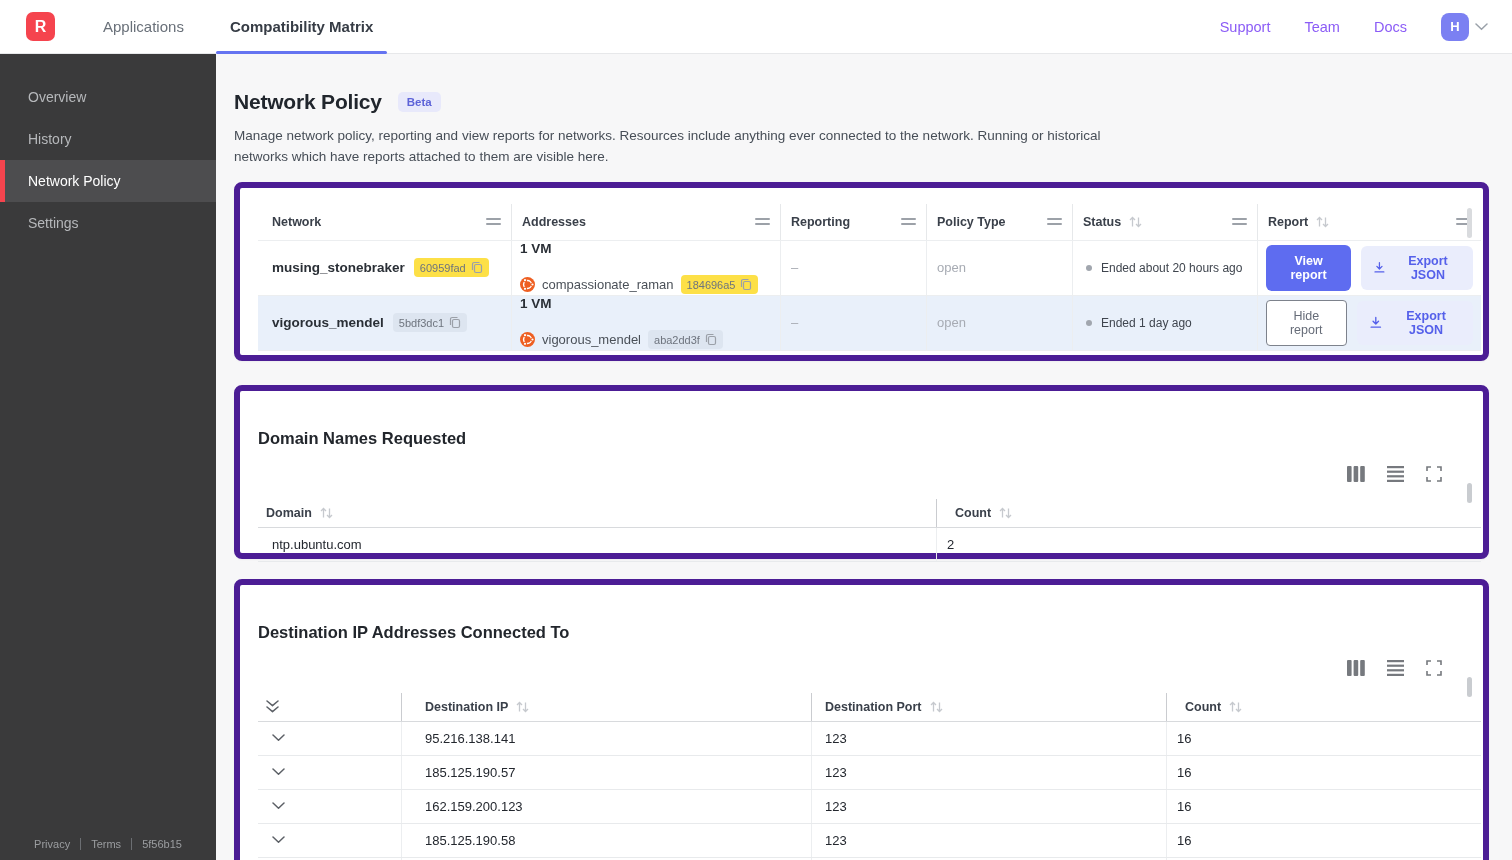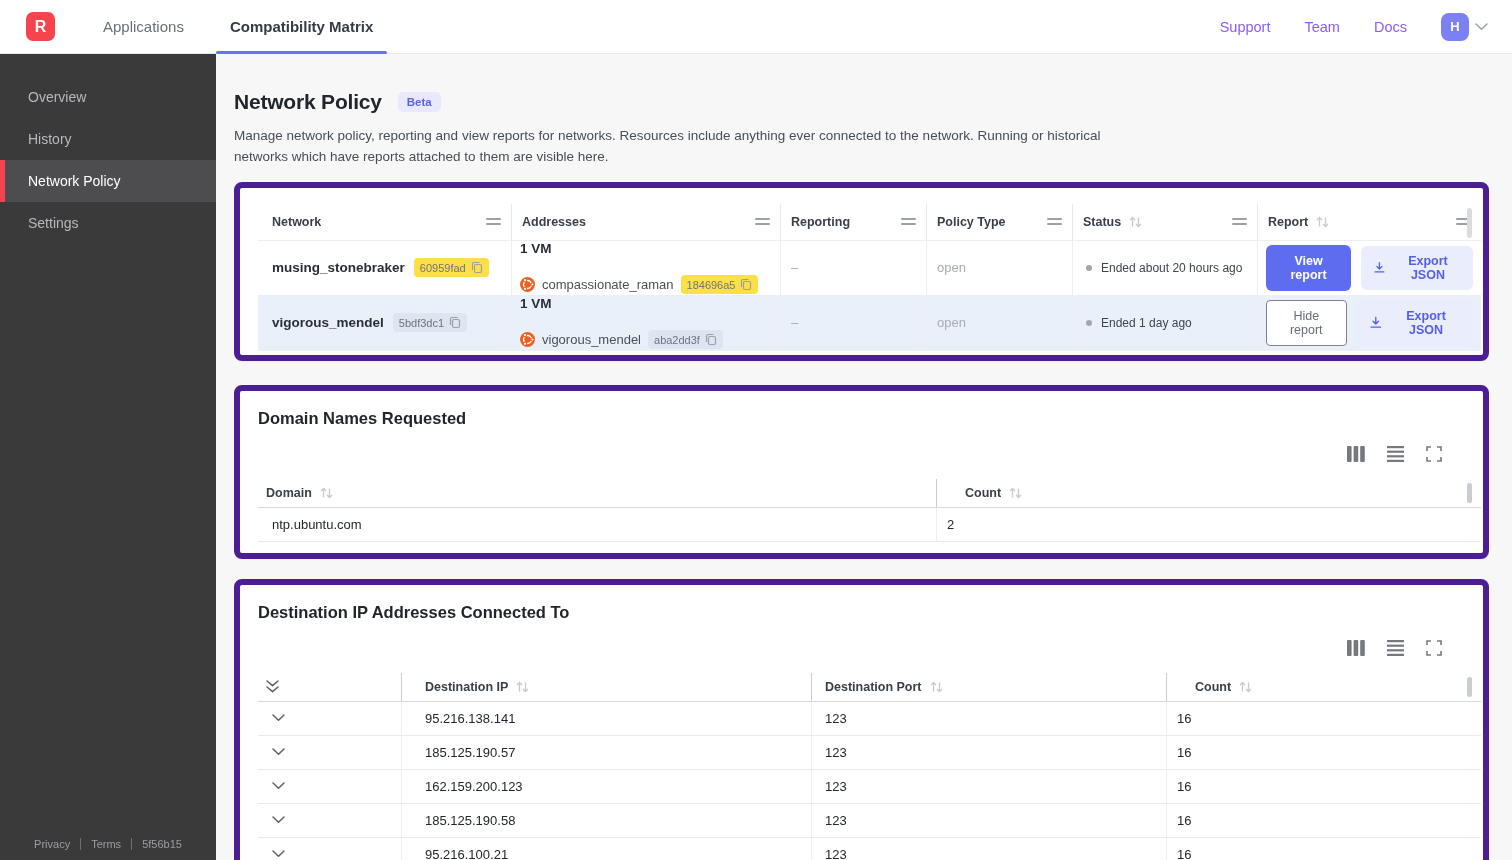--- a/index.html
+++ b/index.html
@@ -76,21 +76,21 @@
   }
   .page-desc { margin-top:11px; font-size:13.5px; line-height:1.58; color:#474e57; width:890px; }
 
   .card {
     background:#fff; border:6px solid #4c1d95; border-radius:8px;
     box-shadow:0 1px 2px rgba(20,24,40,.04); width:1255px; position:relative;
   }
   .card1 { margin-top:14px; height:179px; padding:16px 17px 0 18px; }
   .card2 { margin-top:24px; height:174px; padding:18px 17px 0 18px; }
   .card3 { margin-top:20px; height:330px; padding:18px 17px 0 18px; }
-  .card-title { font-size:16.5px; font-weight:bold; color:#22262c; }
+  .card-title { font-size:16.5px; font-weight:bold; color:#22262c;margin-top:20px; }
 
   
   .vthumb { position:absolute; right:11px; width:5px; border-radius:3px; background:#d9dbde; }
   .card1 .vthumb { top:20px; height:30px; }
   .card2 .vthumb { top:92px; height:20px; background:#c9ccd0; }
   .card3 .vthumb { top:92px; height:20px; background:#c9ccd0; }
 
   
   .nt { width:1223px; }
   .nt-header, .nt-row { display:grid; grid-template-columns:254px 269px 146px 146px 185px 223px; }
@@ -137,21 +137,21 @@
   
   .toolbar { display:flex; justify-content:flex-end; align-items:center; gap:22px; margin-top:17px; height:18px; padding-right:24px; }
   .toolbar .tbtn { cursor:pointer; display:flex; }
 
   .dt { width:1223px; margin-top:16px; }
   .dt-header, .dt-row { display:grid; }
   .dom-grid { grid-template-columns:678px 545px; }
   .dst-grid { grid-template-columns:143px 410px 355px 315px; }
   .dt-hcell {
     height:28px; display:flex; align-items:center; gap:7px;
-    font-size:12.5px; font-weight:bold; color:#3a404a; padding-left:28px;
+    font-size:12.5px; font-weight:bold; color:#3a404a; padding-left:18px;
     border-left:1px solid #caccd0;
   }
   .dt-hcell:first-child { border-left:none; padding-left:8px; }
   .dt-header { border-bottom:1px solid #d8dadd; }
   .dt-row { border-bottom:1px solid #e8eaec; }
   .dt-cell {
     height:33px; display:flex; align-items:center;
     font-size:13px; color:#23272e; padding-left:10px;
     border-left:1px solid #eceef0;
   }

